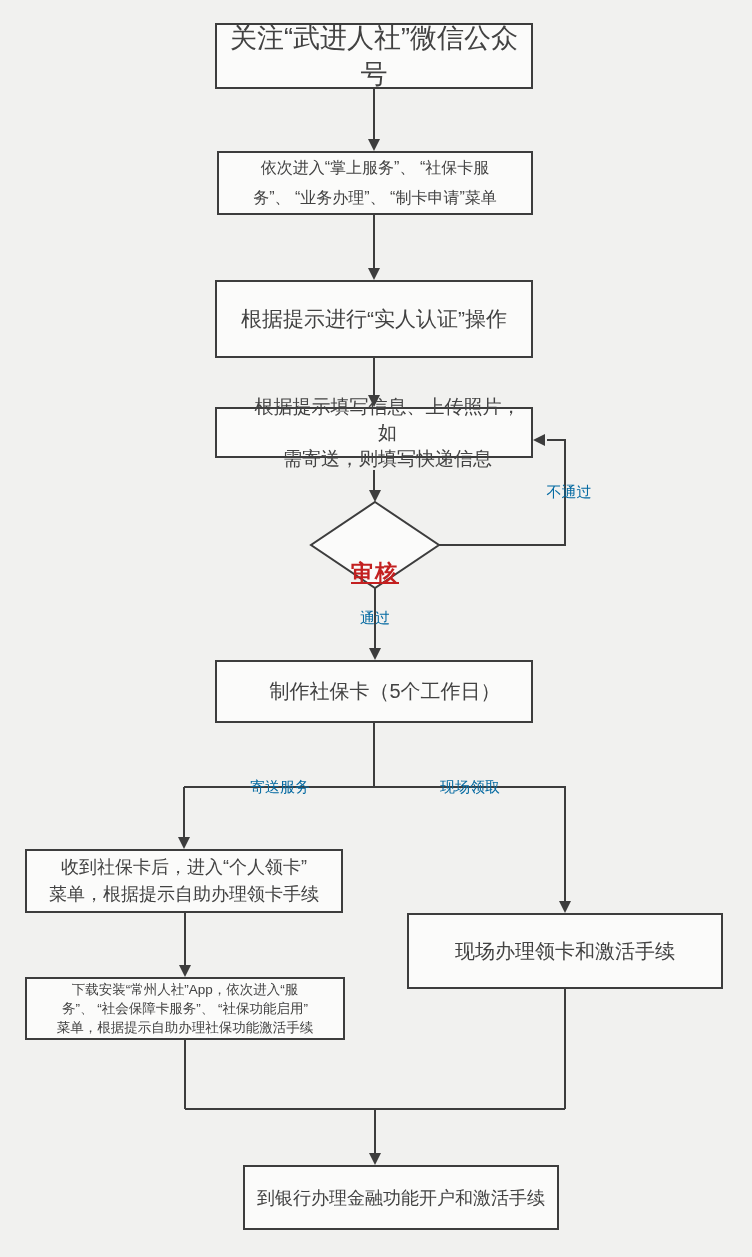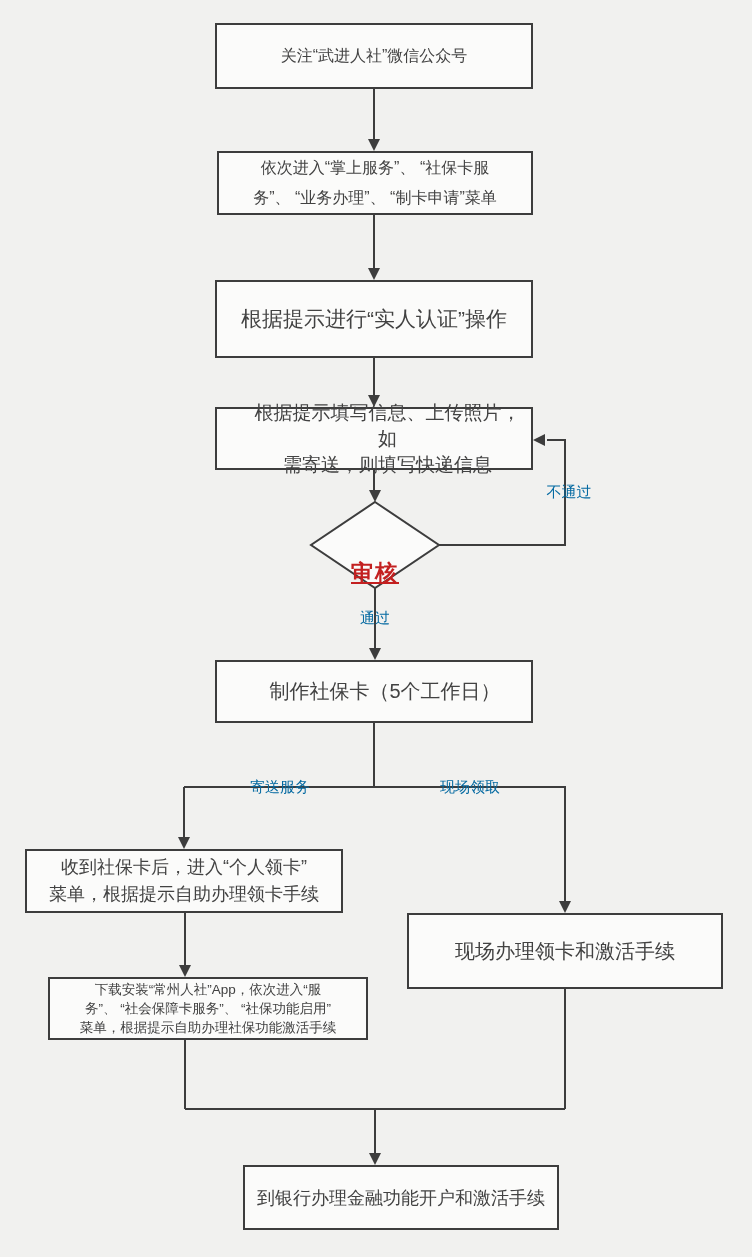--- a/index.html
+++ b/index.html
@@ -36,28 +36,28 @@
     text-align: center;
     color: #424242;
     z-index: 2;
     padding: 2px 6px;
   }
   .node-text {
     white-space: pre-line;
     display: block;
     width: 100%;
   }
-  .n1 { left: 215px; top: 23px;  width: 318px; height: 66px; font-size: 16px; }
+  .n1 { left: 215px; top: 23px;  width: 318px; height: 66px; font-size: 27px; }
   .n2 { left: 217px; top: 151px; width: 316px; height: 64px; font-size: 16px; line-height: 30px; }
   .n3 { left: 215px; top: 280px; width: 318px; height: 78px; font-size: 21px; }
-  .n4 { left: 215px; top: 407px; width: 318px; height: 63px; font-size: 19px; line-height: 26px; padding-left: 33px; }
+  .n4 { left: 215px; top: 407px; width: 318px; height: 51px; font-size: 19px; line-height: 26px; padding-left: 33px; }
   .n5 { left: 215px; top: 660px; width: 318px; height: 63px; font-size: 20px; padding-left: 28px; }
   .n6 { left: 25px;  top: 849px; width: 318px; height: 64px; font-size: 18px; line-height: 27px; }
   .n7 { left: 407px; top: 913px; width: 316px; height: 76px; font-size: 20px; }
-  .n8 { left: 25px;  top: 977px; width: 320px; height: 63px; font-size: 13.5px; line-height: 19px; margin-left: 23px; }
+  .n8 { left: 25px;  top: 977px; width: 320px; height: 63px; font-size: 13.5px; line-height: 19px; }
   .n9 { left: 217px; top: 1165px; width: 316px; height: 65px; font-size: 18px; margin-left: 26px; }
   .diamond-label {
     position: absolute;
     left: 311px;
     top: 502px;
     width: 128px;
     height: 86px;
     display: flex;
     align-items: flex-end;
     justify-content: center;

